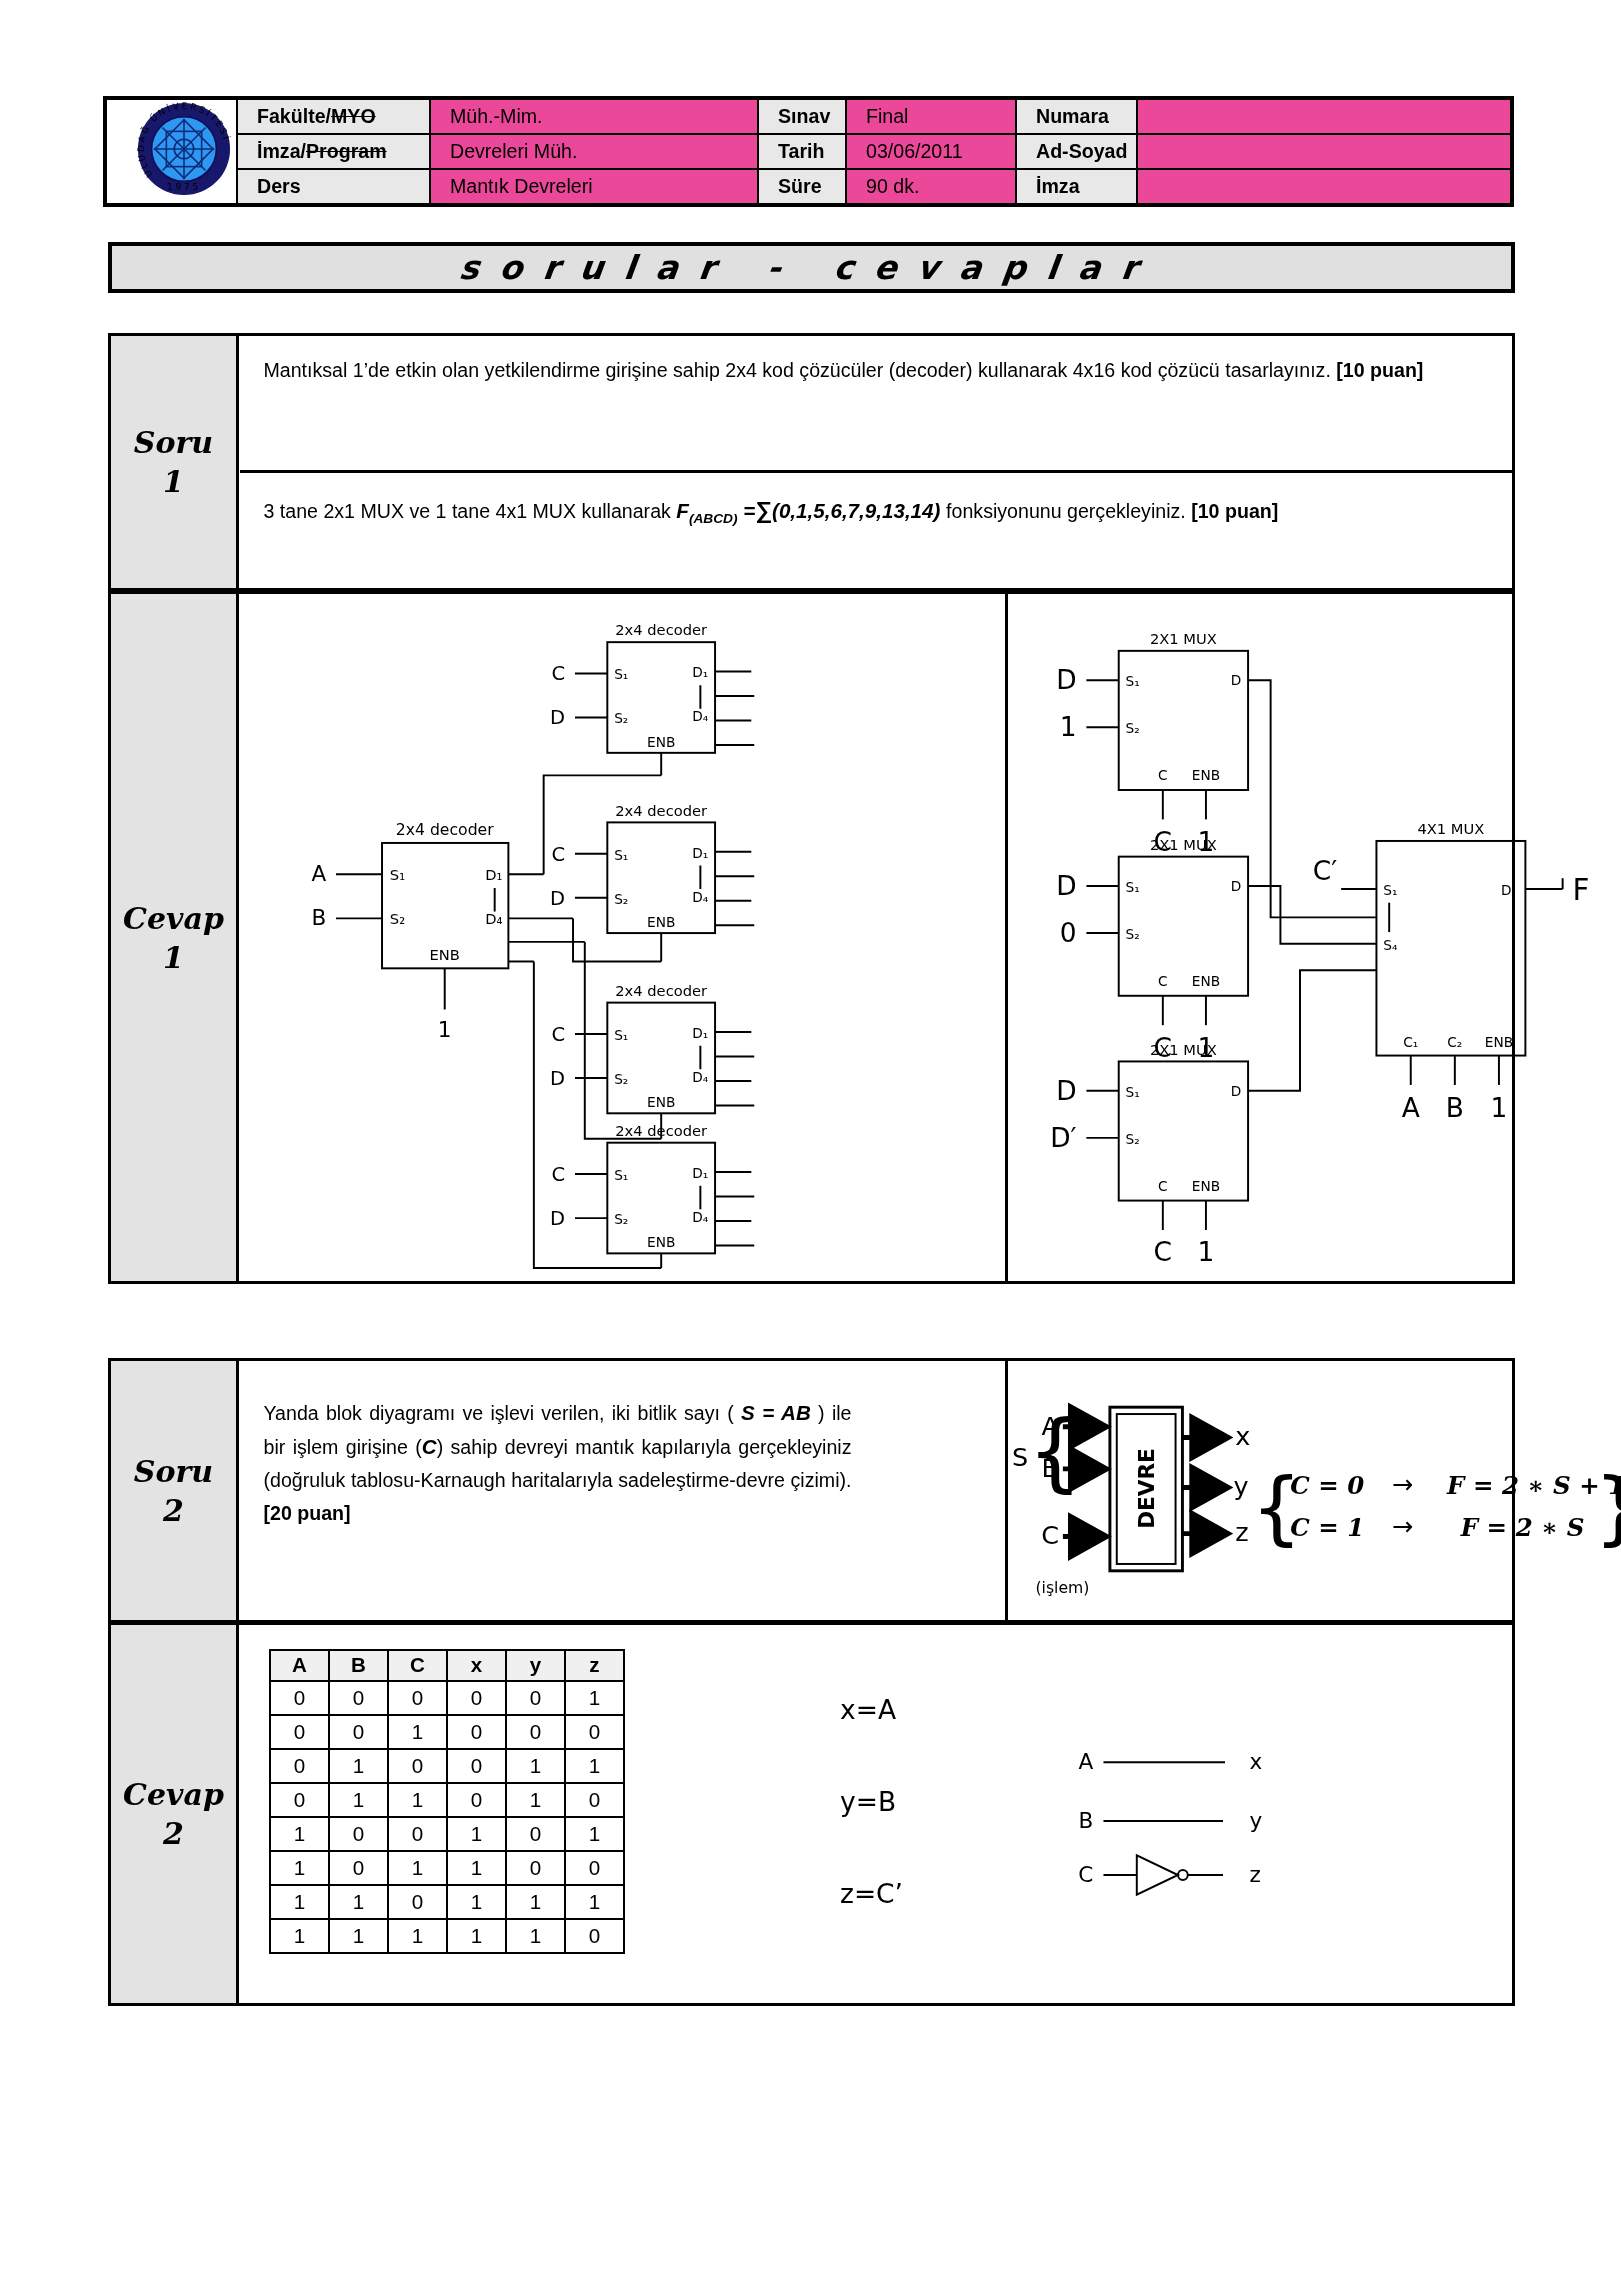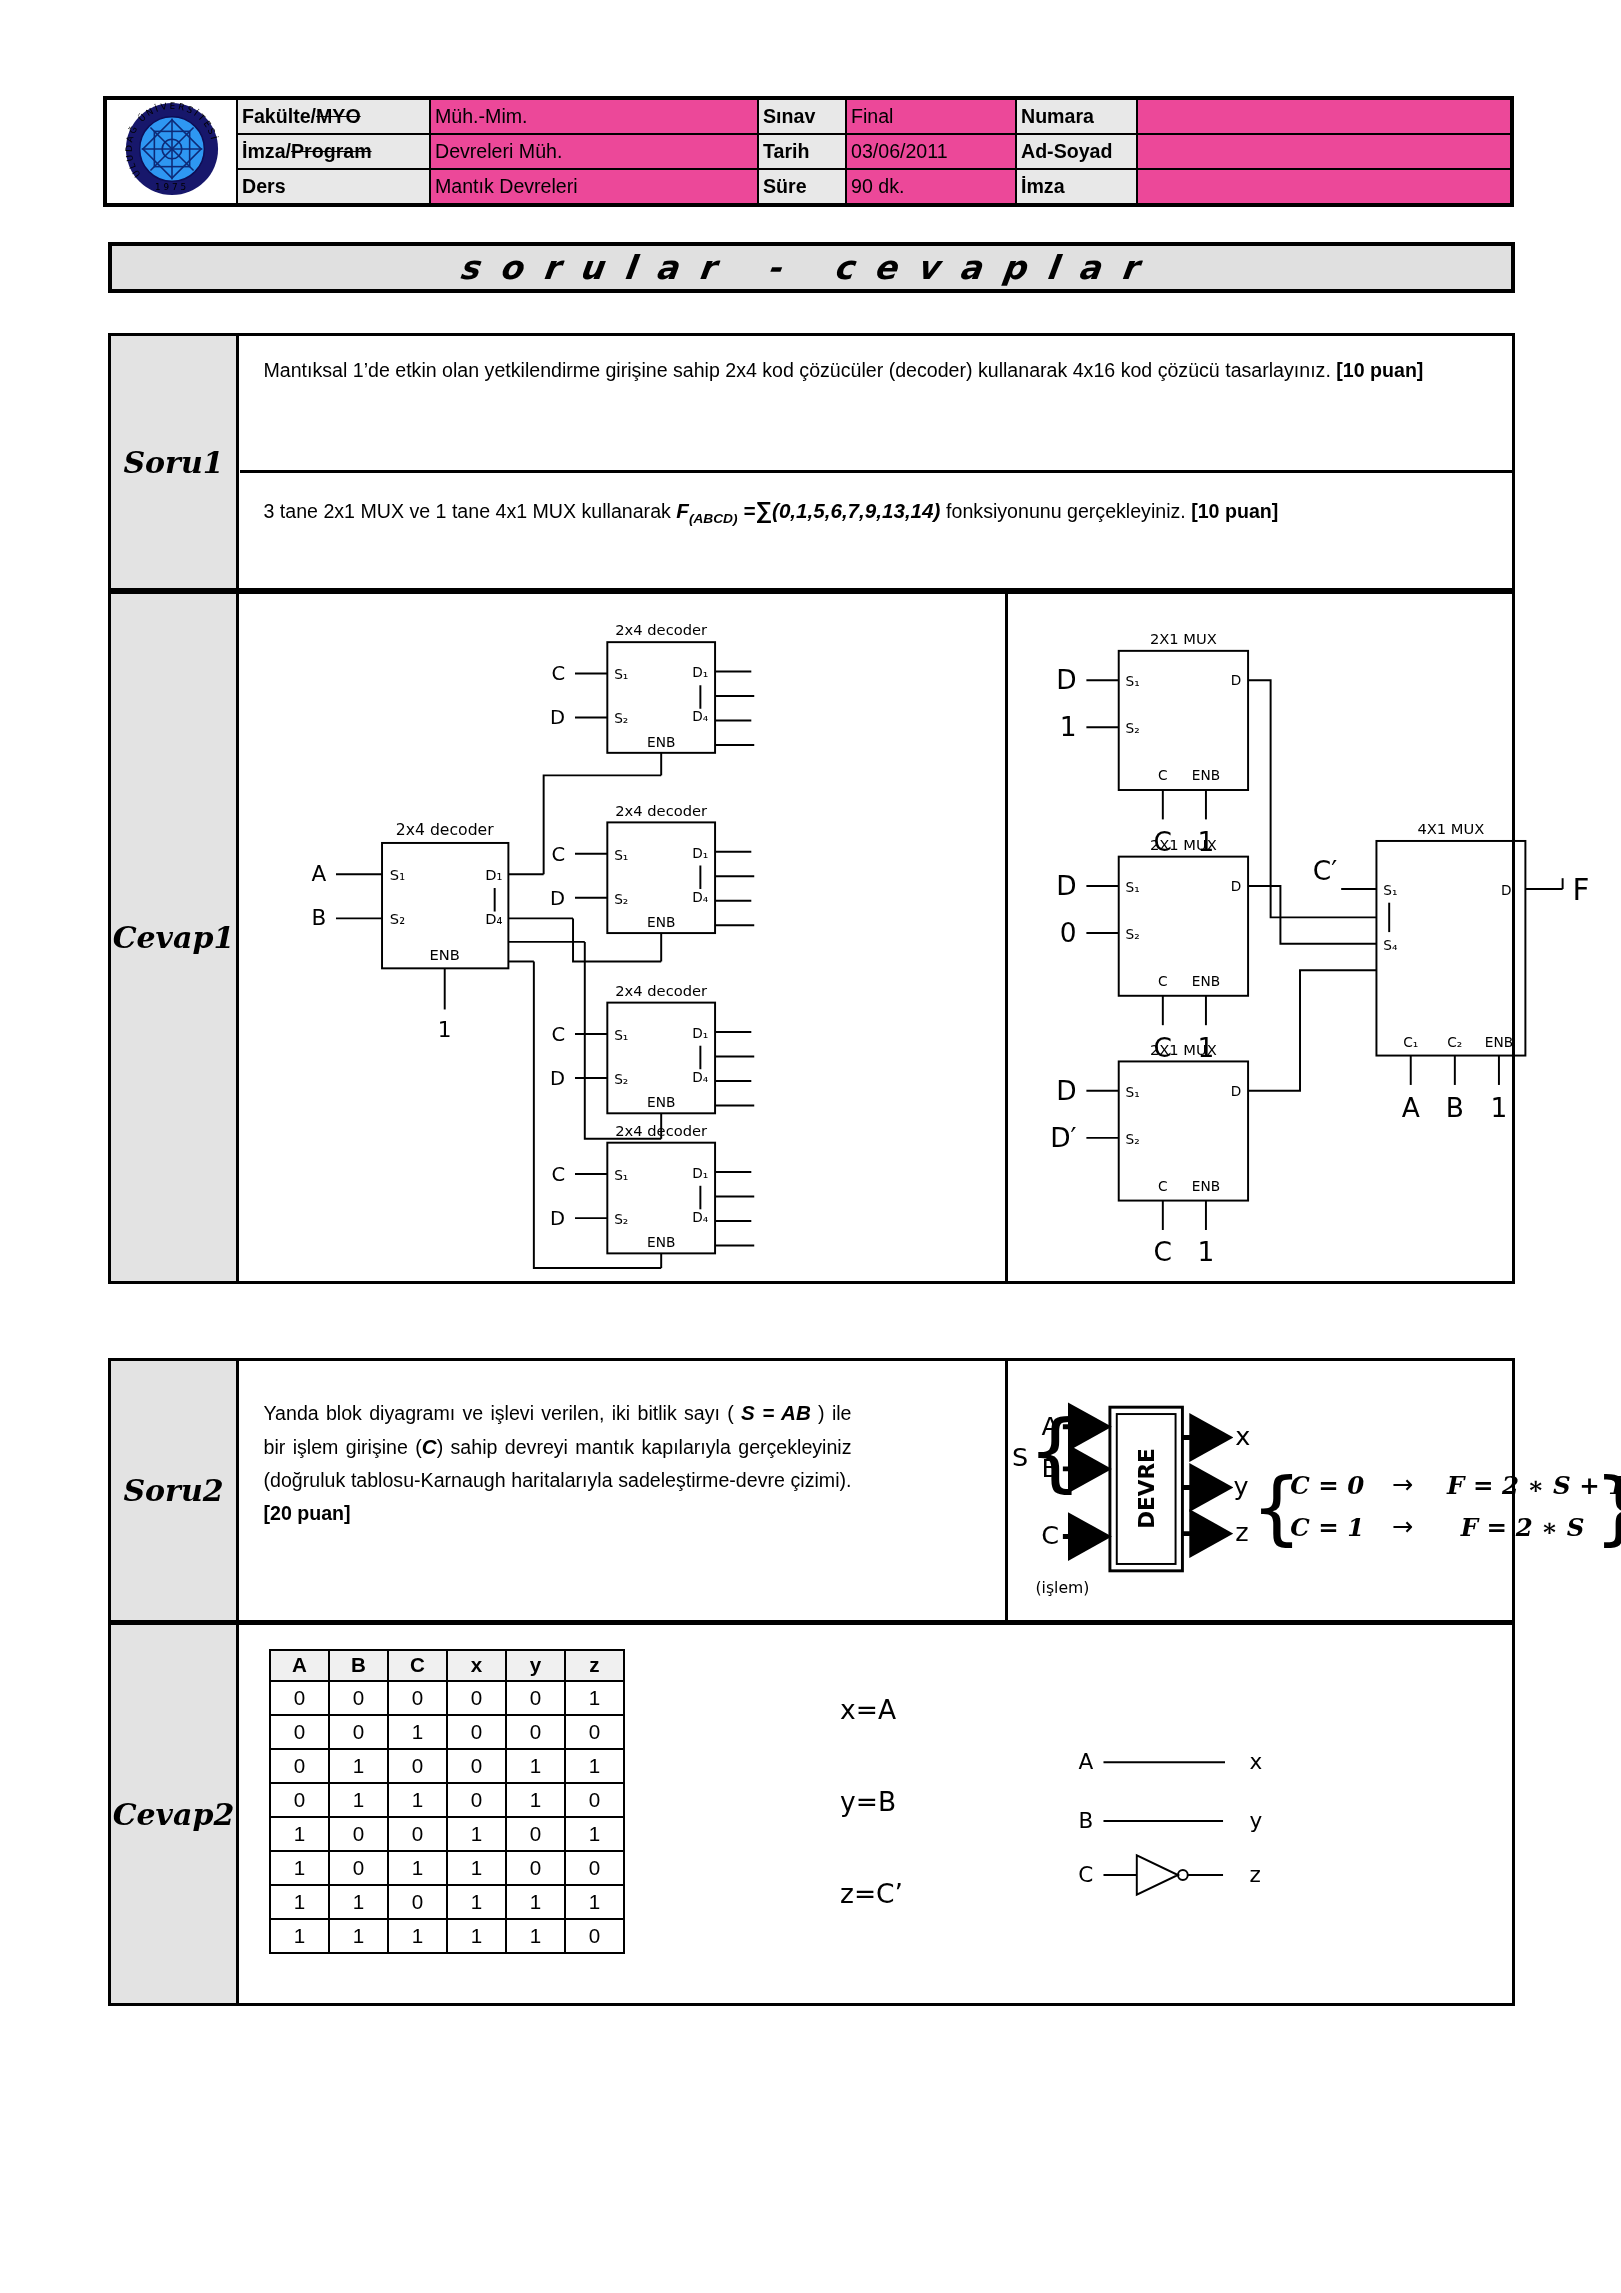--- a/index.html
+++ b/index.html
@@ -2,37 +2,37 @@
 <html><head>
 <meta charset="utf-8">
 <style>
   html,body{margin:0;padding:0;background:#888;}
   .page{position:relative;width:1621px;height:2294px;background:#ffffff;
         font-family:"Liberation Sans",sans-serif;color:#000;overflow:hidden;}
 
   
   table.hdr{position:absolute;left:103px;top:96px;width:1411px;height:105px;
             border-collapse:collapse;table-layout:fixed;border:4.9px solid #000;font-size:19.6px;}
-  table.hdr td{border:2.9px solid #000;padding:0 4px;vertical-align:middle;overflow:hidden;white-space:nowrap;margin-top:34px;}
+  table.hdr td{border:2.9px solid #000;padding:0 19px;vertical-align:middle;overflow:hidden;white-space:nowrap;margin-top:34px;}
   td.hl{background:#e8e8e8;font-weight:bold;}
   td.hv{background:#ec4899;}
   td.logo-cell{background:#fff;text-align:center;padding:0;}
   .struck{text-decoration:line-through;}
 
   
   .titlebar{position:absolute;left:108px;top:242px;width:1407px;height:51px;
             background:#e0e0e0;border:4.9px solid #000;box-sizing:border-box;
             display:flex;align-items:center;justify-content:center;}
   .titlebar span{font-family:"DejaVu Sans",sans-serif;font-weight:bold;font-style:italic;
                  font-size:33px;letter-spacing:20.6px;transform:skewX(-10deg);white-space:pre;}
 
   
   .qbox{position:absolute;left:108px;width:1407px;border:3.9px solid #000;box-sizing:border-box;background:#fff;}
   .side{position:absolute;left:0;top:0;bottom:0;width:125px;background:#e3e3e3;
-        border-right:3.9px solid #000;display:flex;flex-direction:row;align-items:center;justify-content:center;}
+        border-right:3.9px solid #000;display:flex;flex-direction:column;align-items:center;justify-content:center;}
   .side .w{font-family:"DejaVu Serif",serif;font-style:italic;font-weight:bold;font-size:30px;line-height:39px;}
   .content{position:absolute;left:129px;top:0;right:0;bottom:0;}
 
   .q1text{position:absolute;left:23.5px;right:19.6px;top:15.7px;font-size:19.6px;line-height:37px;text-align:justify;}
   .hdiv{position:absolute;left:0;right:0;height:2.9px;background:#000;}
   .vdiv{position:absolute;top:0;bottom:0;width:2.9px;background:#000;}
   .q2text{position:absolute;left:23.5px;right:19.6px;top:155px;font-size:19.6px;line-height:39px;text-align:justify;}
   .pts{font-weight:bold;}
   .fml{font-family:Liberation Sans, sans-serif;font-weight:bold;font-style:italic;font-size:20.6px;}
   .fml sub{font-size:13.7px;}

